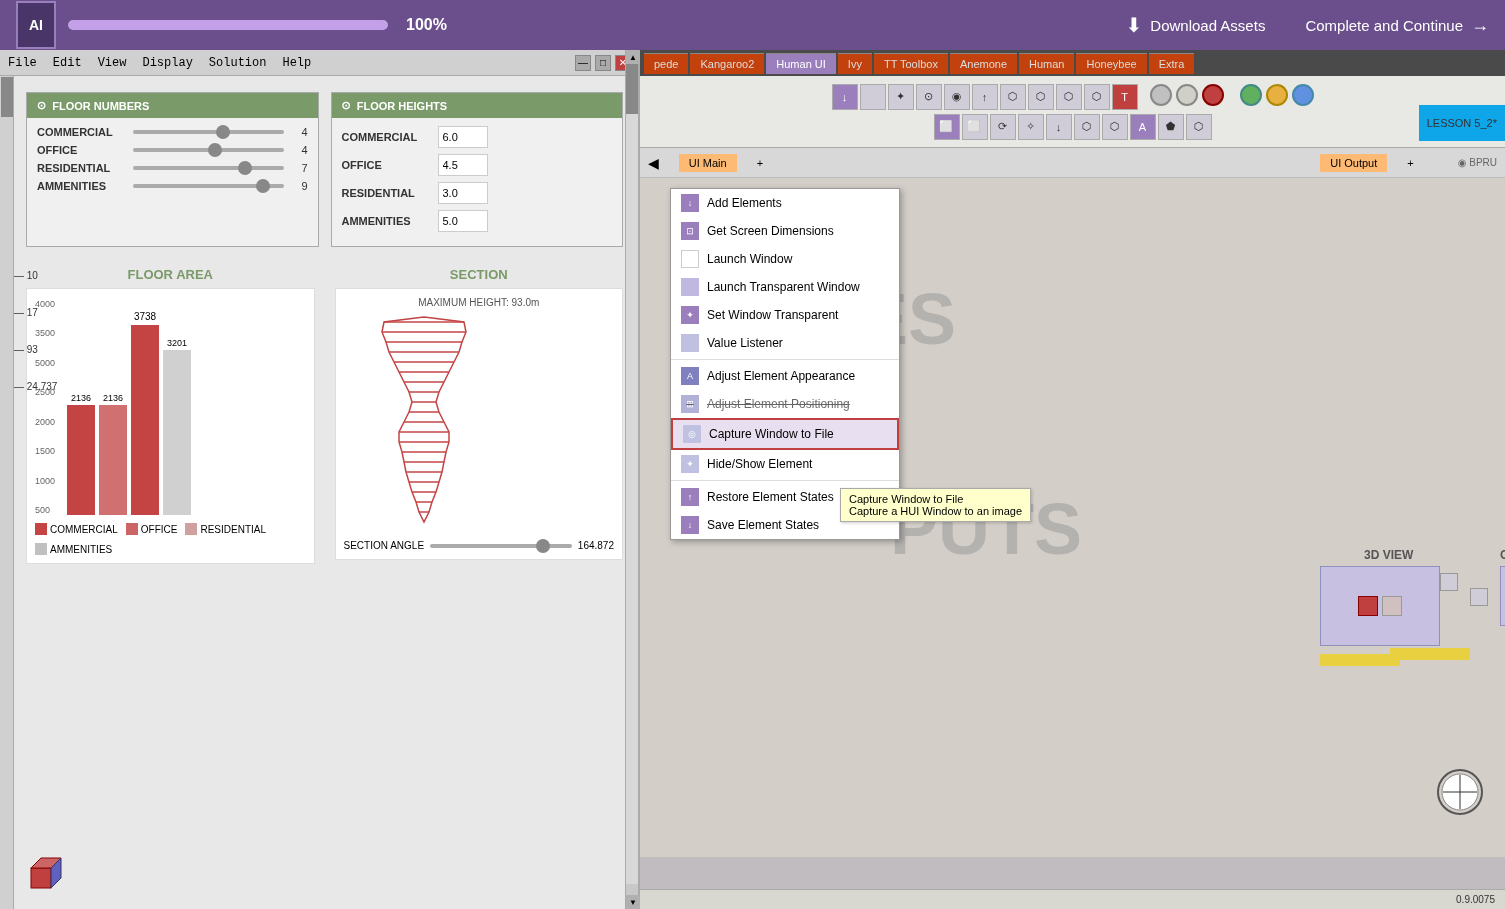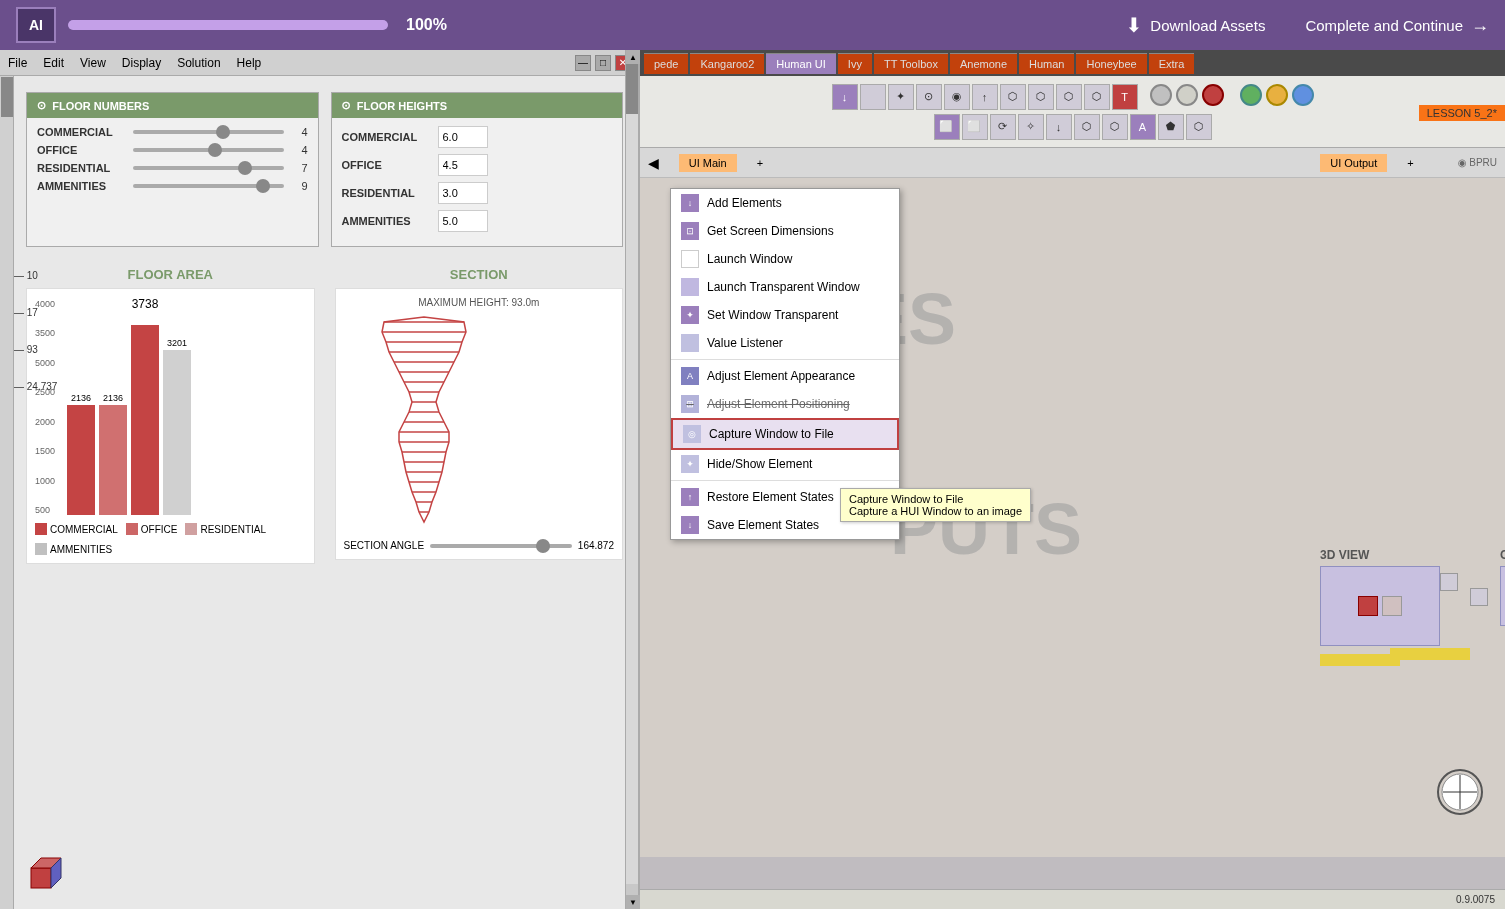--- a/index.html
+++ b/index.html
@@ -5,21 +5,21 @@
     * { margin: 0; padding: 0; box-sizing: border-box; }
     body { width: 1505px; height: 909px; overflow: hidden; font-family: Arial, sans-serif; background: #c8c8c8; }
 
     
     #top-bar {
       width: 100%; height: 50px; background: #6b4f8c;
       display: flex; align-items: center; padding: 0 16px;
       position: relative;
     }
     #app-logo {
-      width: 40px; height: 36px; background: #4a3568;
+      width: 40px; height: 48px; background: #4a3568;
       border: 2px solid #9b7fbc; display: flex; align-items: center; justify-content: center;
       color: white; font-weight: bold; font-size: 14px; margin-right: 12px; flex-shrink: 0;
     }
     #progress-container {
       flex: 0 0 320px; height: 10px; background: #9b7fbc; border-radius: 5px; overflow: hidden; margin-right: 10px;
     }
     #progress-bar {
       height: 100%; background: #c4a0e8; border-radius: 5px;
     }
     #progress-label {
@@ -37,21 +37,21 @@
       position: absolute; top: 50px; left: 0; width: 640px; height: 859px;
       background: #e8e8e8; border-right: 1px solid #aaa;
       display: flex; flex-direction: column;
     }
 
     
     #menu-bar {
       height: 26px; background: #d0d0d0; display: flex; align-items: center;
       padding: 0 8px; gap: 16px; font-size: 12px; border-bottom: 1px solid #aaa;
     }
-    #menu-bar span { cursor: pointer; }
+    #menu-bar span { cursor: pointer; font-family: Liberation Mono, monospace; }
     .win-btn {
       width: 16px; height: 16px; background: #aaa; border: 1px solid #888;
       display: flex; align-items: center; justify-content: center; font-size: 10px; cursor: pointer;
     }
 
     
     #content-area {
       padding: 16px; flex: 1;
     }
 
@@ -160,22 +160,22 @@
       position: absolute; bottom: 0; right: 0; width: 865px; height: 20px;
       background: #d8d8d0; display: flex; align-items: center; justify-content: flex-end;
       padding-right: 10px; font-size: 10px; color: #333; border-top: 1px solid #aaa;
     }
 
     
     .section-svg { border: none; }
 
     
     #lesson-label {
-      position: absolute; right: 0; top: 55px; background: #f97316;
-      padding: 2px 8px; font-size: 11px; color: #333;
+      position: absolute; right: 0; top: 55px; background: #0ea5e9;
+      padding: 12px 8px; font-size: 11px; color: #333;
     }
   </style>
 </head>
 <body>
 
 <div id="top-bar">
   <div id="app-logo">AI</div>
   <div id="progress-container">
     <div id="progress-bar" style="width:100%"></div>
   </div>
@@ -314,21 +314,21 @@
             <div style="display:flex;align-items:flex-end;gap:4px;flex:1;padding-bottom:2px;">
               <div style="display:flex;flex-direction:column;align-items:center;">
                 <span style="font-size:9px;margin-bottom:2px;">2136</span>
                 <div style="width:28px;height:110px;background:#c44444;"></div>
               </div>
               <div style="display:flex;flex-direction:column;align-items:center;">
                 <span style="font-size:9px;margin-bottom:2px;">2136</span>
                 <div style="width:28px;height:110px;background:#d07070;"></div>
               </div>
               <div style="display:flex;flex-direction:column;align-items:center;">
-                <span style="font-size:12px;margin-bottom:14px;">3738</span>
+                <span style="font-size:10px;margin-bottom:3px;">3738</span>
                 <div style="width:28px;height:190px;background:#c44444;"></div>
               </div>
               <div style="display:flex;flex-direction:column;align-items:center;">
                 <span style="font-size:9px;margin-bottom:2px;">3201</span>
                 <div style="width:28px;height:165px;background:#d0d0d0;"></div>
               </div>
             </div>
           </div>
 
           <div class="chart-legend">
@@ -537,21 +537,21 @@
         <span>Save Element States</span>
       </div>
     </div>
 
     <div id="tooltip">
       <div>Capture Window to File</div>
       <div>Capture a HUI Window to an image</div>
     </div>
 
     <div style="position:absolute;left:680px;top:370px;">
-      <div style="font-size:12px;font-weight:bold;color:#555;margin-bottom:4px;">3D VIEW</div>
+      <div style="font-size:12px;font-weight:bold;color:#555;margin-bottom:4px;margin-left:44px;">3D VIEW</div>
       <div style="width:120px;height:80px;background:#c8c0e0;border:1px solid #9090c0;display:flex;align-items:center;justify-content:center;">
 
         <div style="display:flex;gap:4px;">
           <div style="width:20px;height:20px;background:#c04040;border:1px solid #800;"></div>
           <div style="width:20px;height:20px;background:#d0c0c0;border:1px solid #999;"></div>
         </div>
       </div>
 
       <div style="width:80px;height:12px;background:#e8d040;margin-top:8px;"></div>
     </div>

